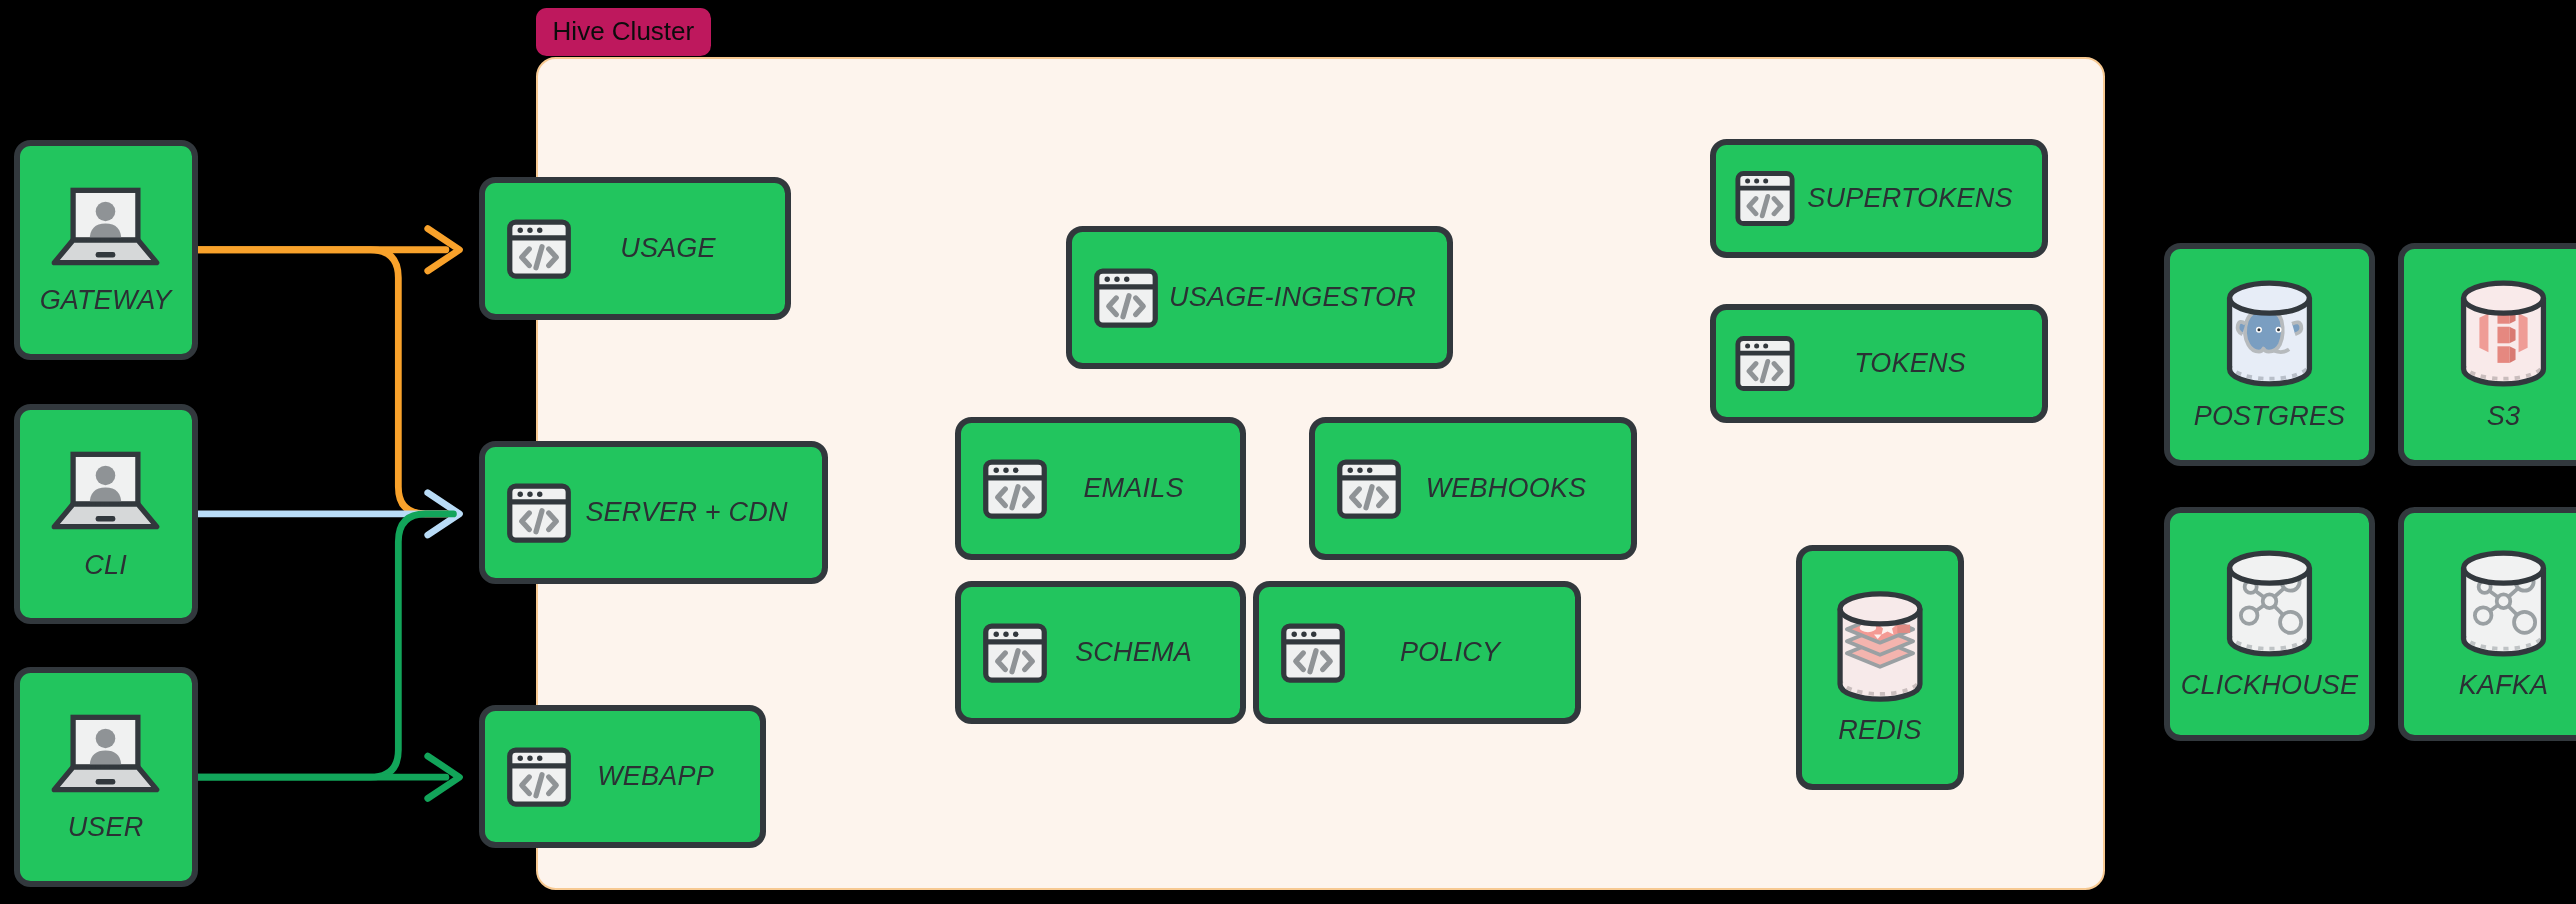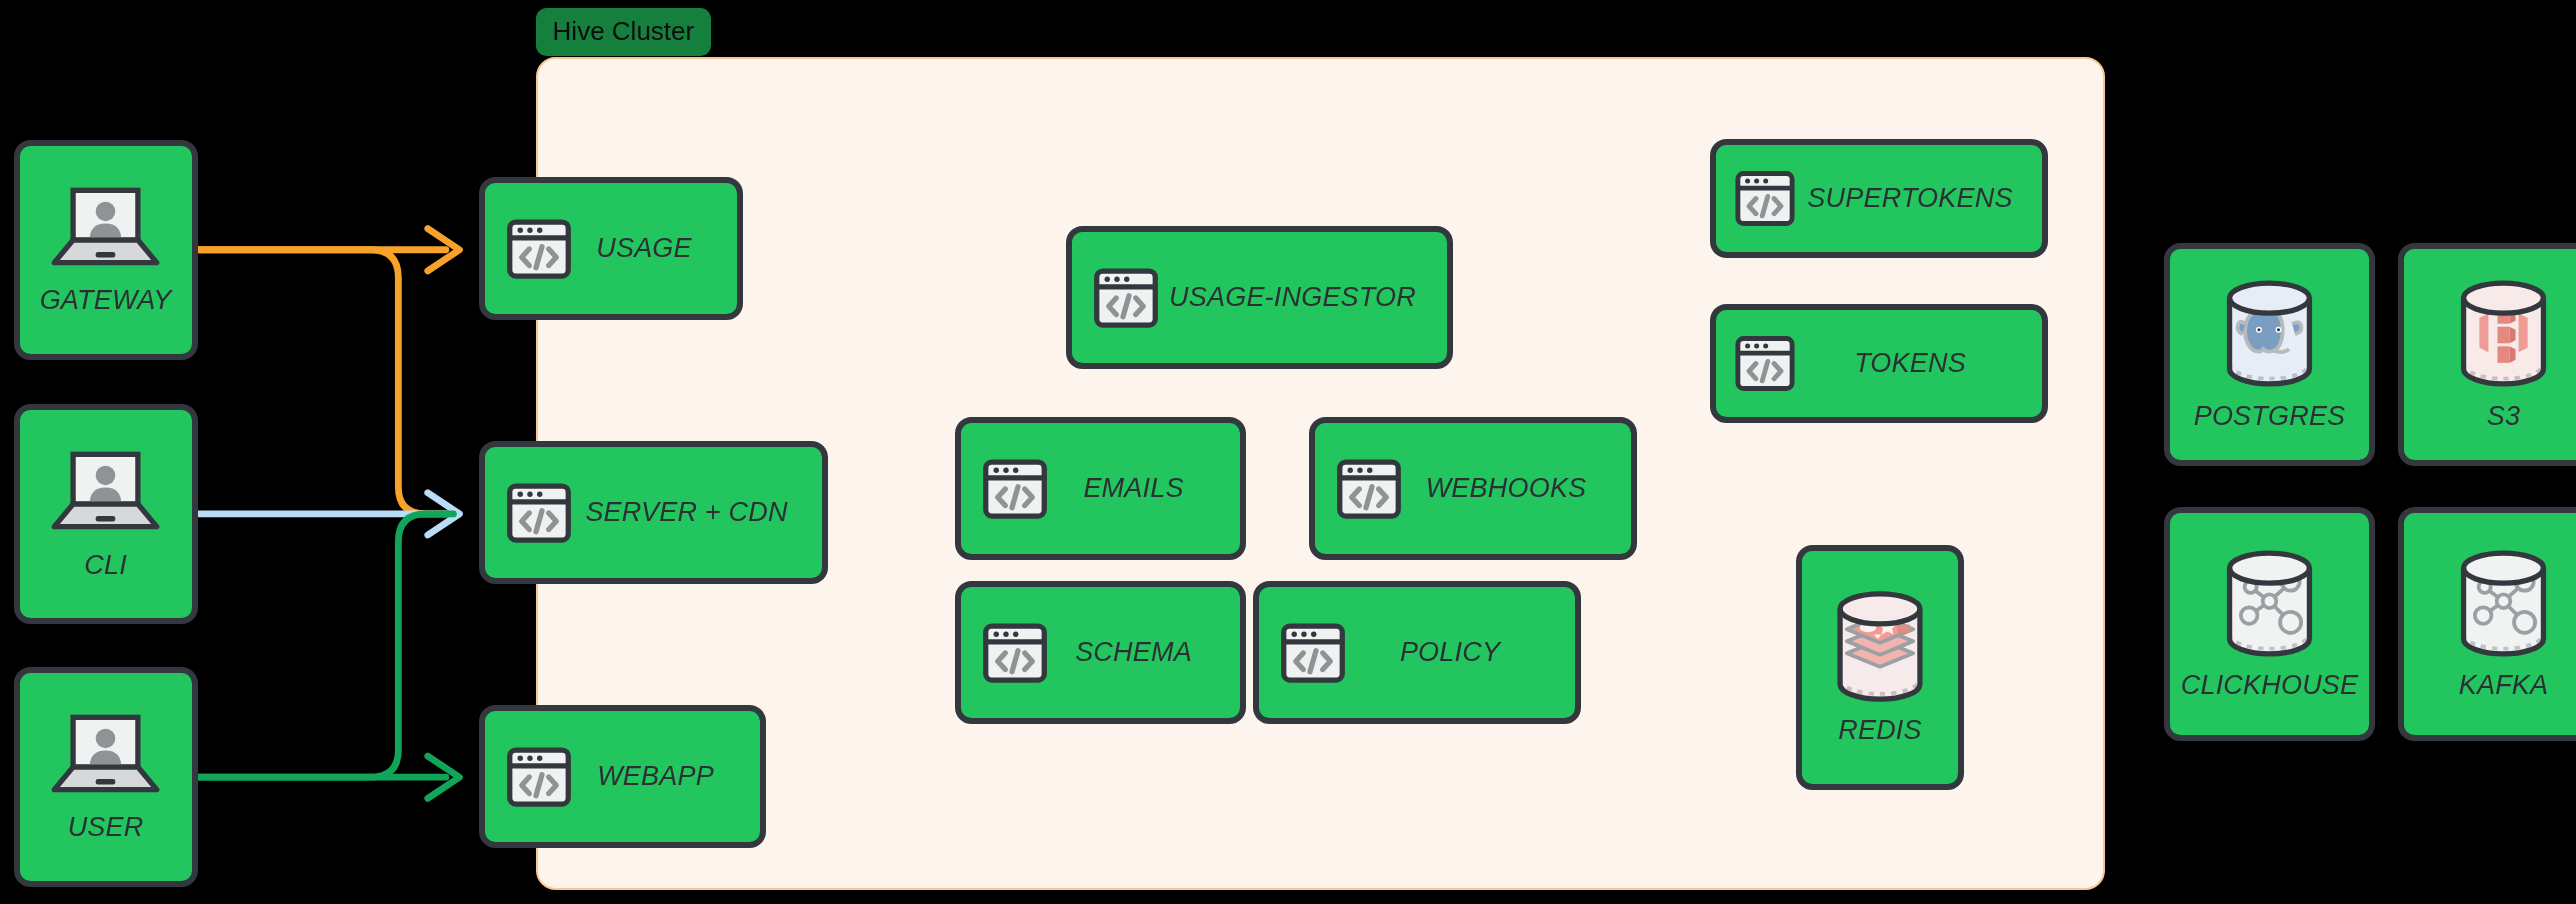--- a/index.html
+++ b/index.html
@@ -3,21 +3,21 @@
 <meta charset="utf-8">
 <style>
   html,body{margin:0;padding:0;background:#000;}
   body{width:2576px;height:904px;overflow:hidden;
        font-family:"Liberation Sans","DejaVu Sans",sans-serif;}
   #stage{position:relative;width:2576px;height:904px;background:#000;}
 
   
   .cluster-panel{position:absolute;background:#fdf4ed;border:2.3px solid #f7c992;
                  border-radius:19.6px;box-sizing:border-box;}
-  .cluster-chip{position:absolute;background:#15803d;border-radius:10.6px;
+  .cluster-chip{position:absolute;background:#be185d;border-radius:10.6px;
                 color:#0c0c0c;font-size:26px;line-height:1;padding:10.6px 16.6px 12px 16.6px;
                 white-space:nowrap;}
 
   
   .node{position:absolute;background:#22c55e;border:6px solid #32383d;
         border-radius:16.6px;box-sizing:border-box;}
 
   
   .svc{display:flex;align-items:center;}
   .svc .ico{flex:0 0 auto;}
@@ -91,21 +91,21 @@
         <circle cx="75" cy="36" r="13" fill="#8f9396"></circle>
         <path d="M 54 74 q 0 -22 21 -22 q 21 0 21 22 Z" fill="#8f9396"></path>
         <path d="M 32 74 L 118 74 L 143 104 L 7 104 Z" fill="#d6d8d9" stroke="#32383d" stroke-width="7" stroke-linejoin="round"></path>
         <line x1="32" y1="74" x2="118" y2="74" stroke="#32383d" stroke-width="4" stroke-dasharray="6 6"></line>
         <rect x="62" y="90" width="26" height="7" rx="3" fill="#32383d"></rect>
       </svg>
     </span>
     <span class="lbl" style="margin-top:16.6px;">USER</span>
   </div>
 
-  <div class="node svc" style="left:479px;top:177px;width:264px;height:143px;padding:4px 21px;">
+  <div class="node svc" style="left:479px;top:177px;width:312px;height:143px;padding:4px 21px;">
     <span class="ico">
       <svg width="66" height="62" viewBox="0 0 88 82">
         <rect x="5" y="5" width="78" height="72" rx="8" fill="#f0f1f1" stroke="#32383d" stroke-width="7"></rect>
         <path d="M 5 26 L 83 26" stroke="#32383d" stroke-width="7"></path>
         <circle cx="19" cy="16" r="3.6" fill="#32383d"></circle>
           <circle cx="32" cy="16" r="3.6" fill="#32383d"></circle>
           <circle cx="45" cy="16" r="3.6" fill="#32383d"></circle>
         <path d="M 31 41 L 21 52 L 31 63 M 57 41 L 67 52 L 57 63 M 48 38 L 40 66" fill="none" stroke="#8f9396" stroke-width="7" stroke-linecap="round" stroke-linejoin="round"></path>
       </svg>
     </span>

